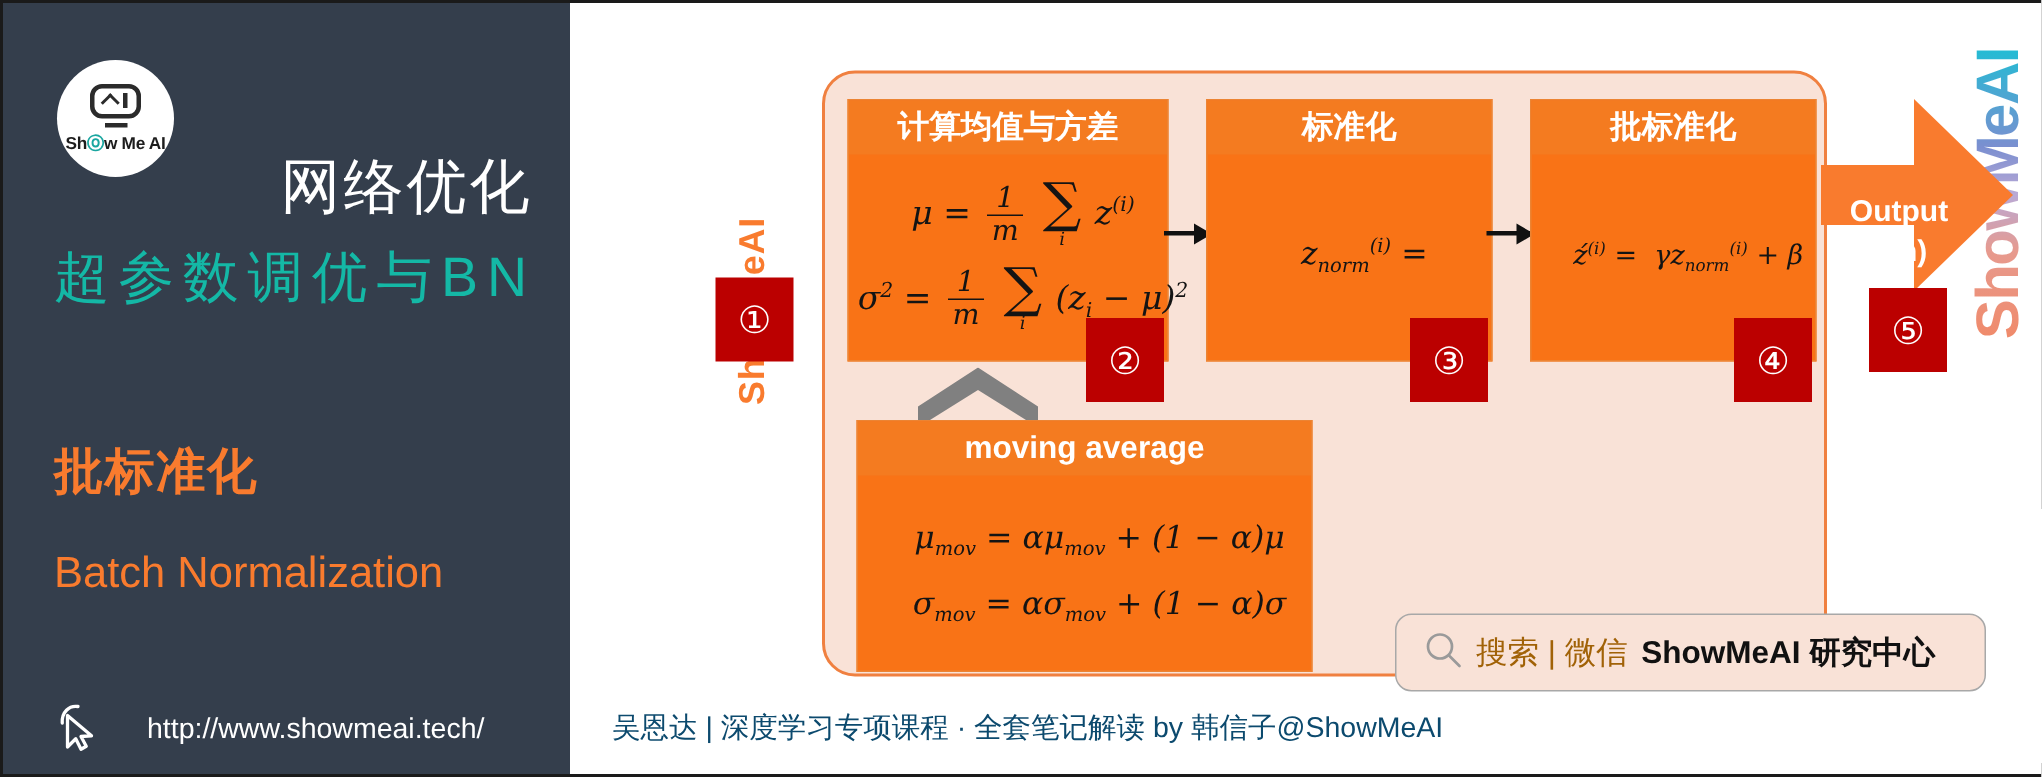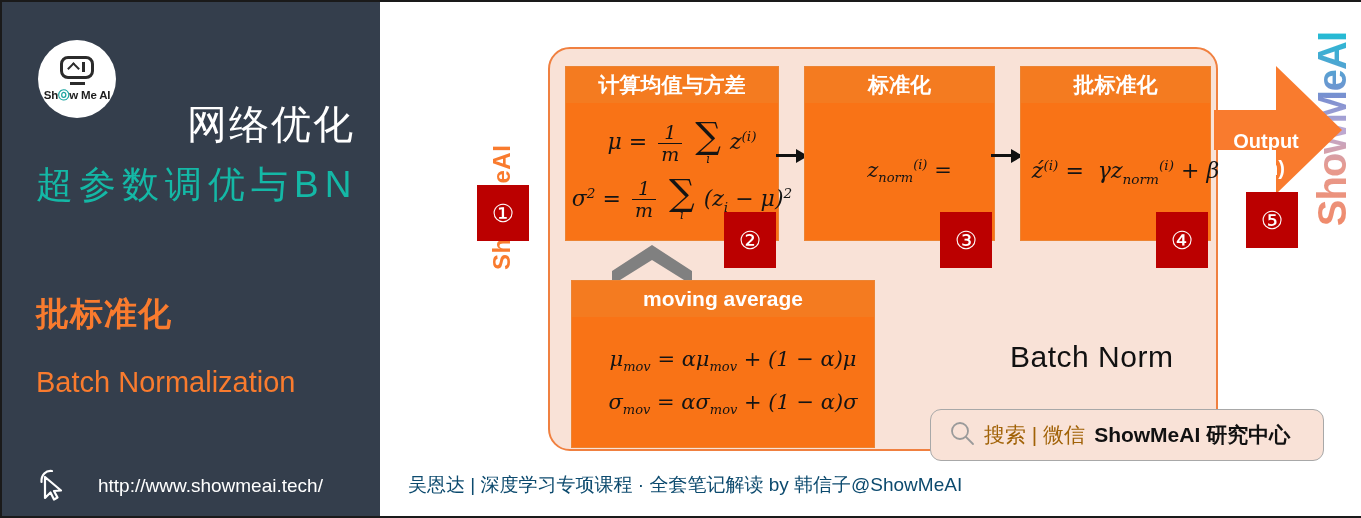--- a/index.html
+++ b/index.html
@@ -308,21 +308,20 @@
       <span id="side-url-text">http://www.showmeai.tech/</span>
     </div>
   </div>
 
   <div id="main">
 
     <div id="vert-left">ShowMeAI</div>
     <div id="vert-right">ShowMeAI</div>
 
     <div id="bn-container"></div>
-    <div id="batch-norm-label">Batch Norm</div>
 
     <div class="badge" id="badge1">①</div>
 
     <div class="step-box" id="box1">
       <div class="step-header">计算均值与方差</div>
       <div class="step-body">
         <div class="formula" style="font-size:22px; margin-bottom:12px;">
           μ =
           <span class="frac" style="font-size:19px;">
               <span class="num">1</span>
@@ -360,21 +359,21 @@
         </div>
       </div>
     </div>
     <div class="badge" id="badge3">③</div>
 
     <div class="mini-arrow" id="arrow-2-3"></div>
 
     <div class="step-box" id="box3">
       <div class="step-header">批标准化</div>
       <div class="step-body">
-        <div class="formula" style="font-size:22px;">
+        <div class="formula" style="font-size:18px;">
           ź<sup>(i)</sup> = &nbsp;γz<sub>norm</sub><sup>(i)</sup> + β
         </div>
       </div>
     </div>
     <div class="badge" id="badge4">④</div>
 
     <div id="gray-chev">
       <svg width="80" height="40" viewBox="0 0 80 40">
         <path d="M40,0 L80,26 L80,40 L40,15 L0,40 L0,26 Z" fill="#808080"></path>
       </svg>

